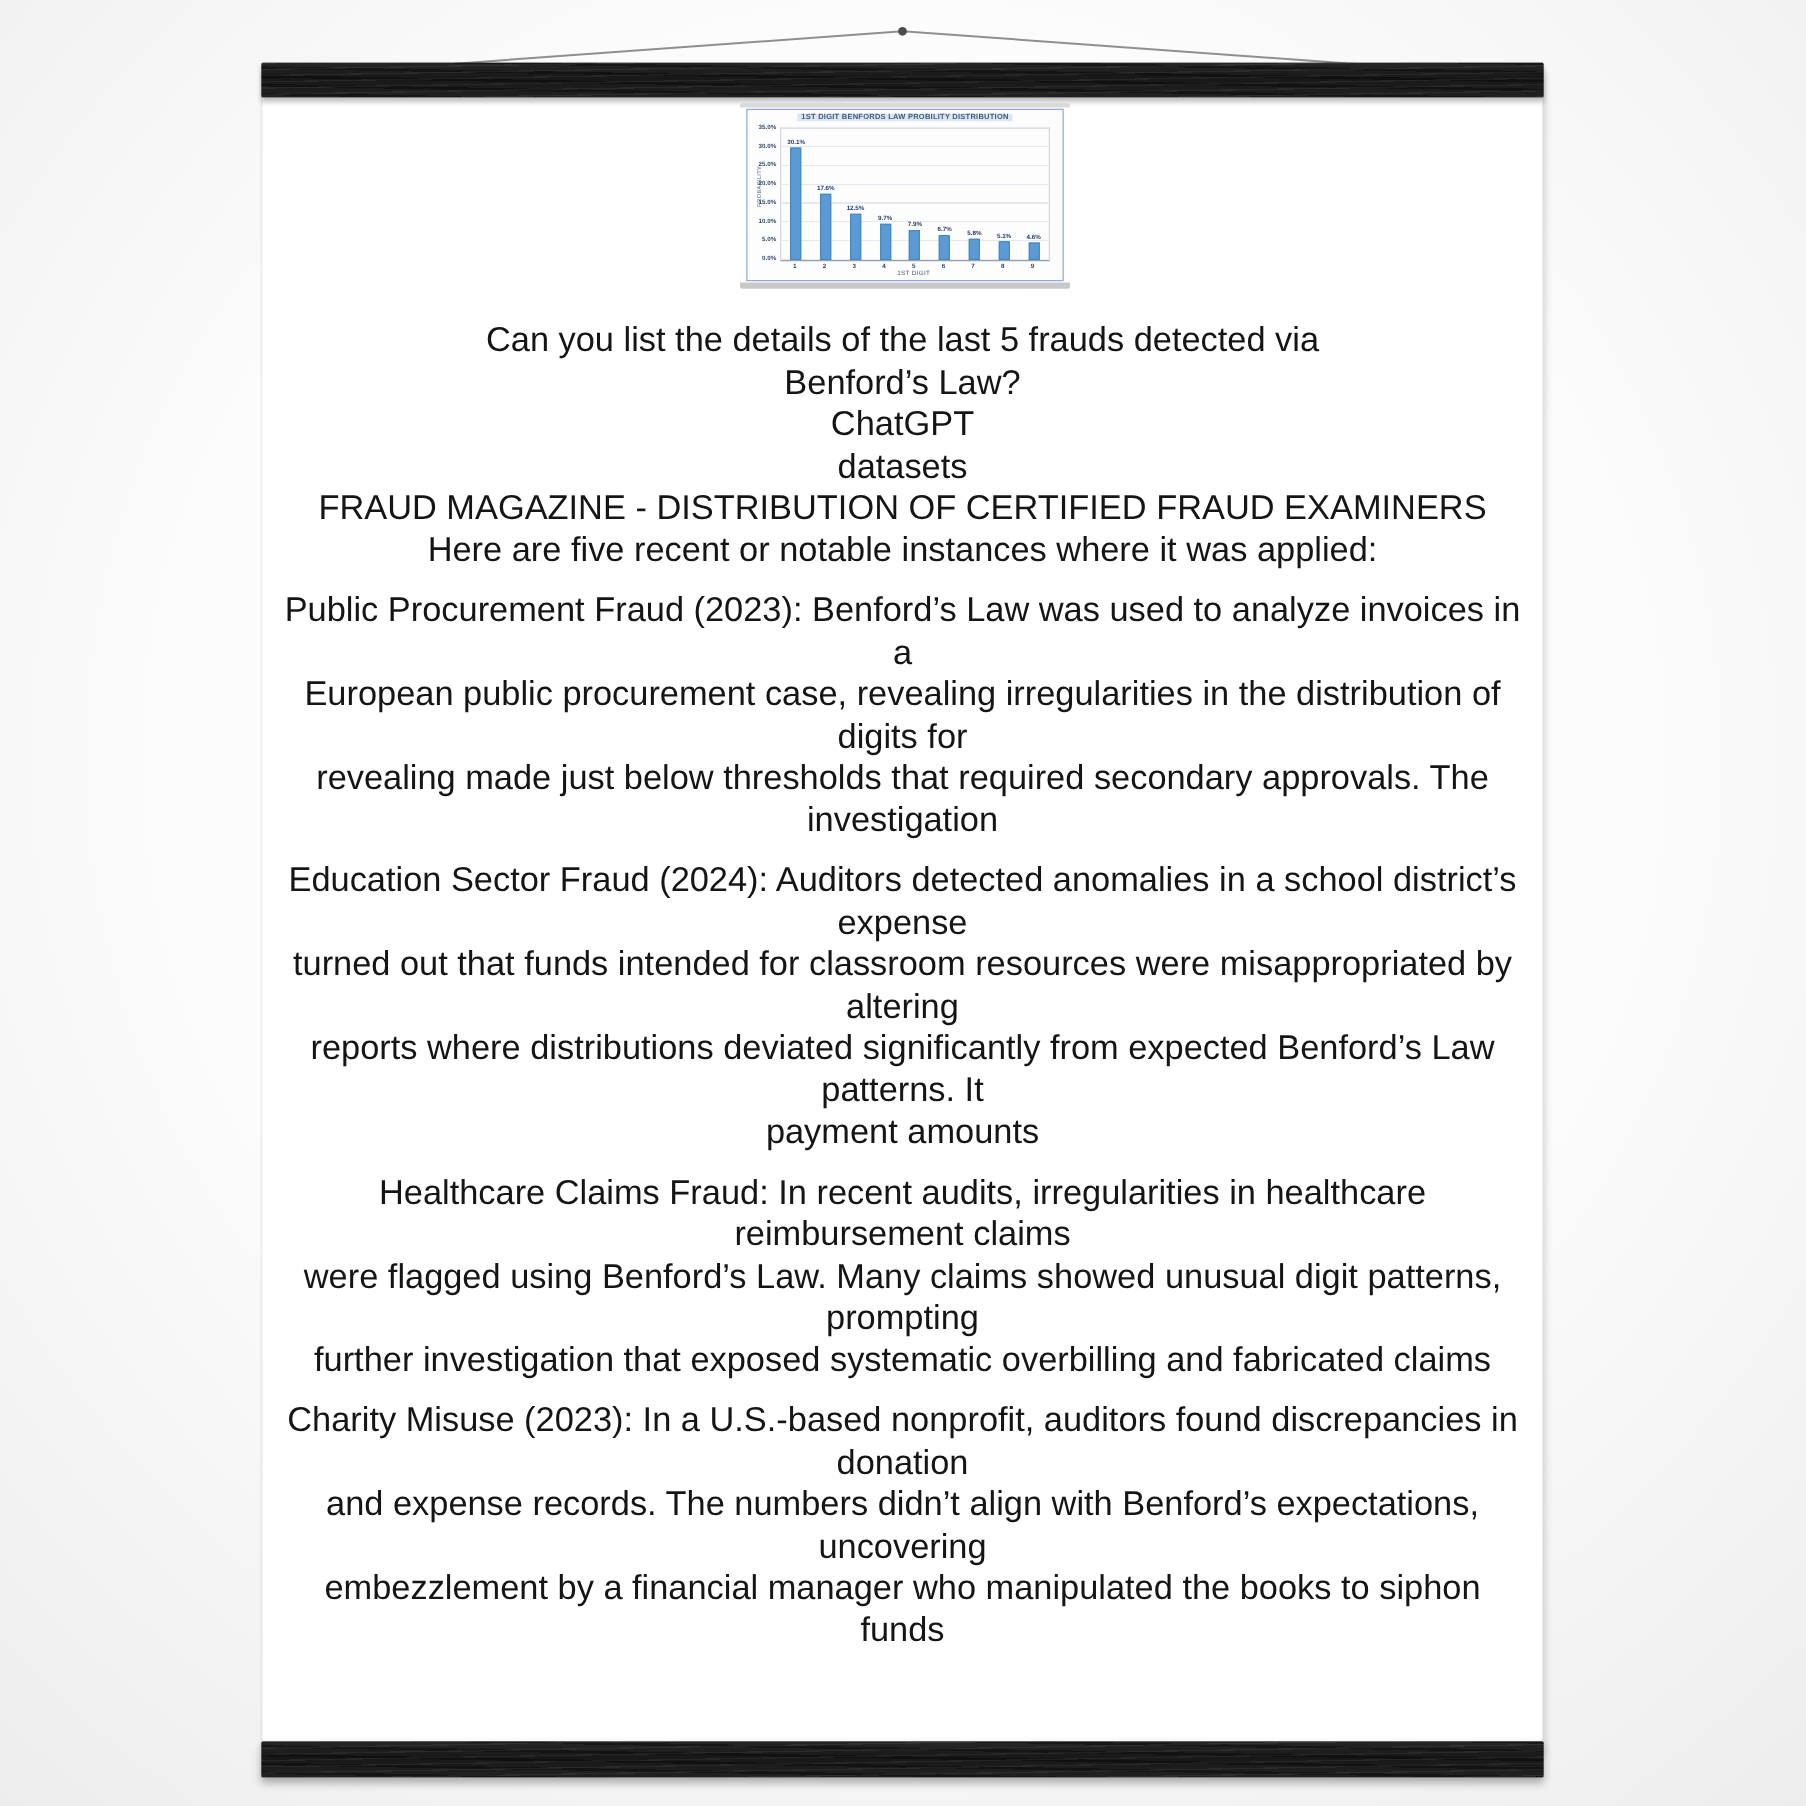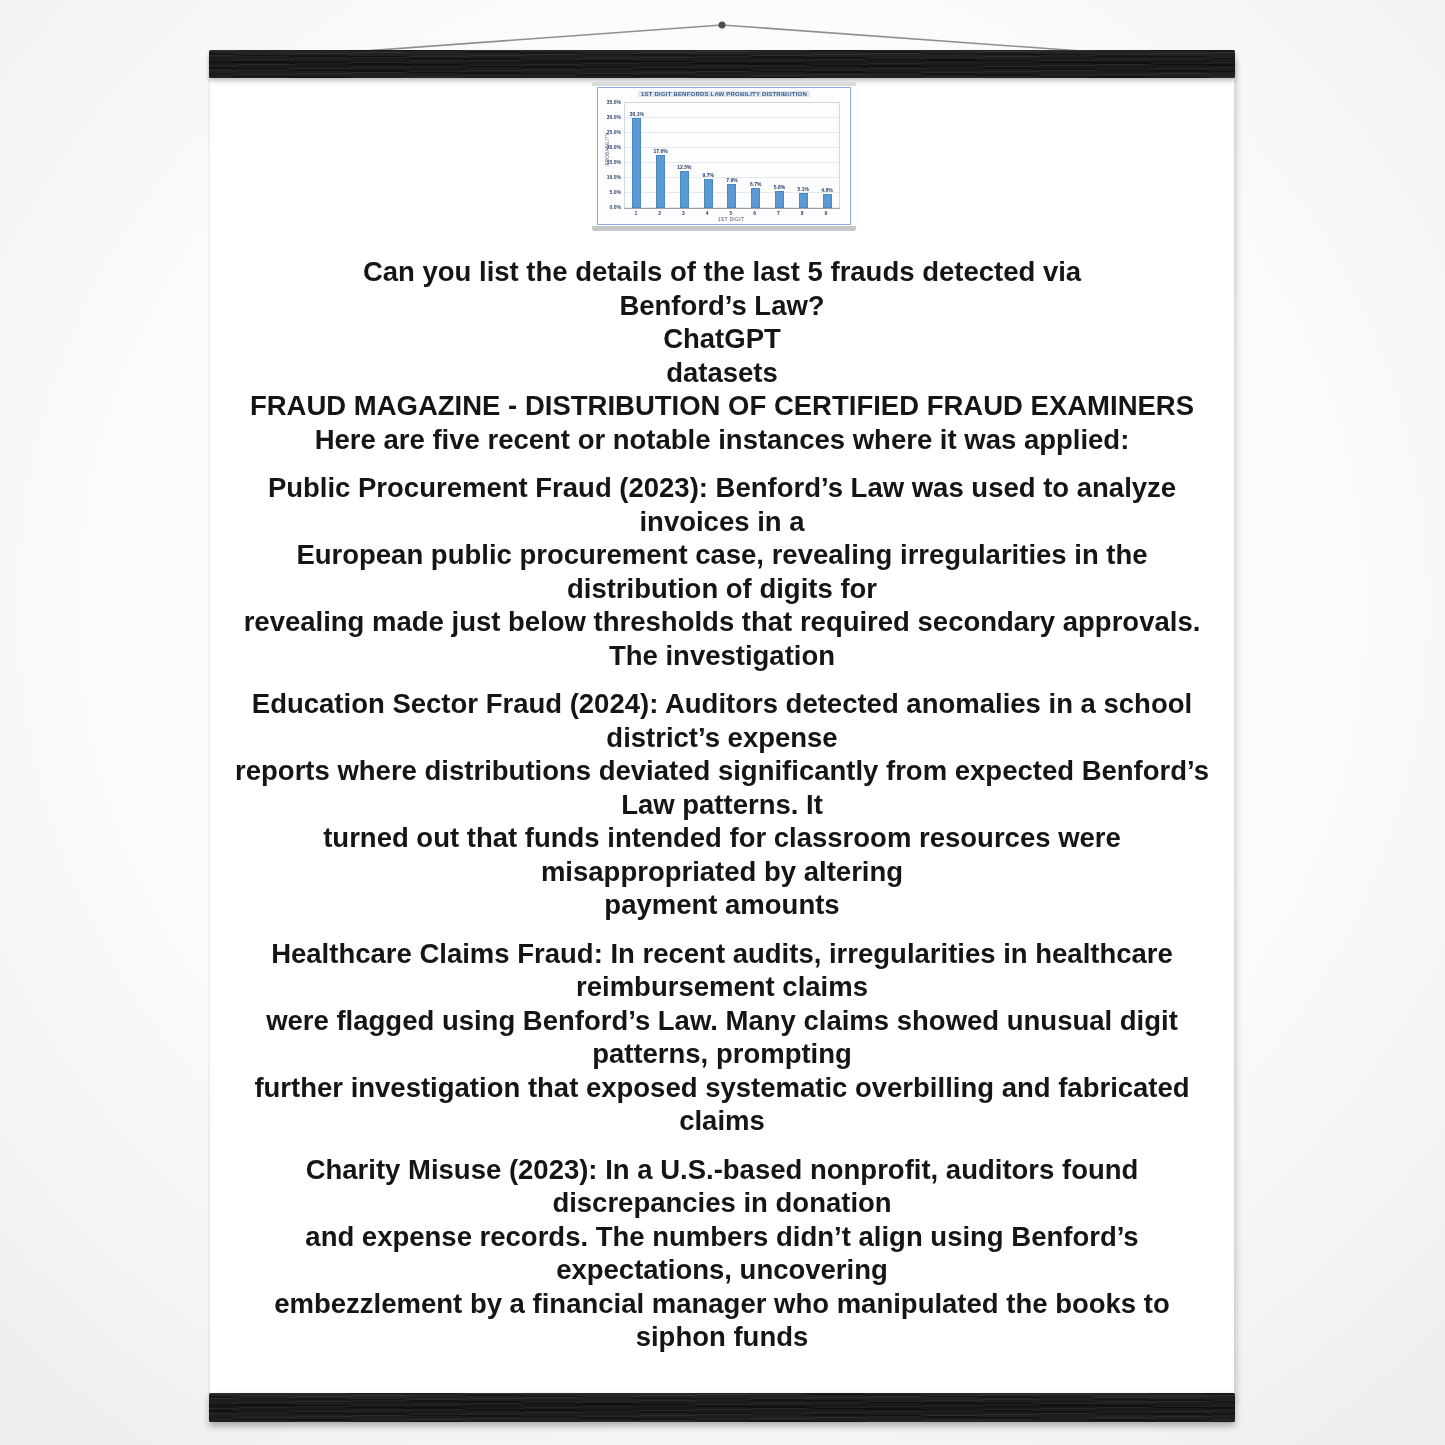--- a/index.html
+++ b/index.html
@@ -71,21 +71,21 @@
     position:absolute;left:26px;top:128px;width:214px;text-align:center;
     font-size:5px;color:#44546a;letter-spacing:0.3px;
   }
 
   
   .text-col{
     position:absolute;left:227px;top:255px;width:990px;
     text-align:center;color:#151515;
     font-size:27.5px;line-height:33.5px;
   }
-  .para{margin:0;font-weight:bold;}
+  .para{margin:0;}
   .para.spaced{margin-top:15px;}
 </style>
 </head>
 <body>
 
 <div class="scene">
 
   <svg class="string-svg" viewBox="0 0 1445 120">
     <polyline points="212,62 722,25 1233,62" fill="none" stroke="#8f8f8f" stroke-width="1.6"></polyline>
     <circle cx="722" cy="25" r="3.5" fill="#4d4d4d"></circle>
@@ -182,29 +182,29 @@
       <div class="para">
         <div>Here are five recent or notable instances where it was applied:</div>
       </div>
       <div class="para spaced">
         <div>Public Procurement Fraud (2023): Benford’s Law was used to analyze invoices in a</div>
         <div>European public procurement case, revealing irregularities in the distribution of digits for</div>
         <div>revealing made just below thresholds that required secondary approvals. The investigation</div>
       </div>
       <div class="para spaced">
         <div>Education Sector Fraud (2024): Auditors detected anomalies in a school district’s expense</div>
+        <div>turned out that funds intended for classroom resources were misappropriated by altering</div>
         <div>reports where distributions deviated significantly from expected Benford’s Law patterns. It</div>
-        <div>turned out that funds intended for classroom resources were misappropriated by altering</div>
         <div>payment amounts</div>
       </div>
       <div class="para spaced">
         <div>Healthcare Claims Fraud: In recent audits, irregularities in healthcare reimbursement claims</div>
         <div>were flagged using Benford’s Law. Many claims showed unusual digit patterns, prompting</div>
         <div>further investigation that exposed systematic overbilling and fabricated claims</div>
       </div>
       <div class="para spaced">
         <div>Charity Misuse (2023): In a U.S.-based nonprofit, auditors found discrepancies in donation</div>
-        <div>and expense records. The numbers didn’t align using Benford’s expectations, uncovering</div>
+        <div>and expense records. The numbers didn’t align with Benford’s expectations, uncovering</div>
         <div>embezzlement by a financial manager who manipulated the books to siphon funds</div>
       </div>
     </div>
 
 </div>
 
 </body></html>

